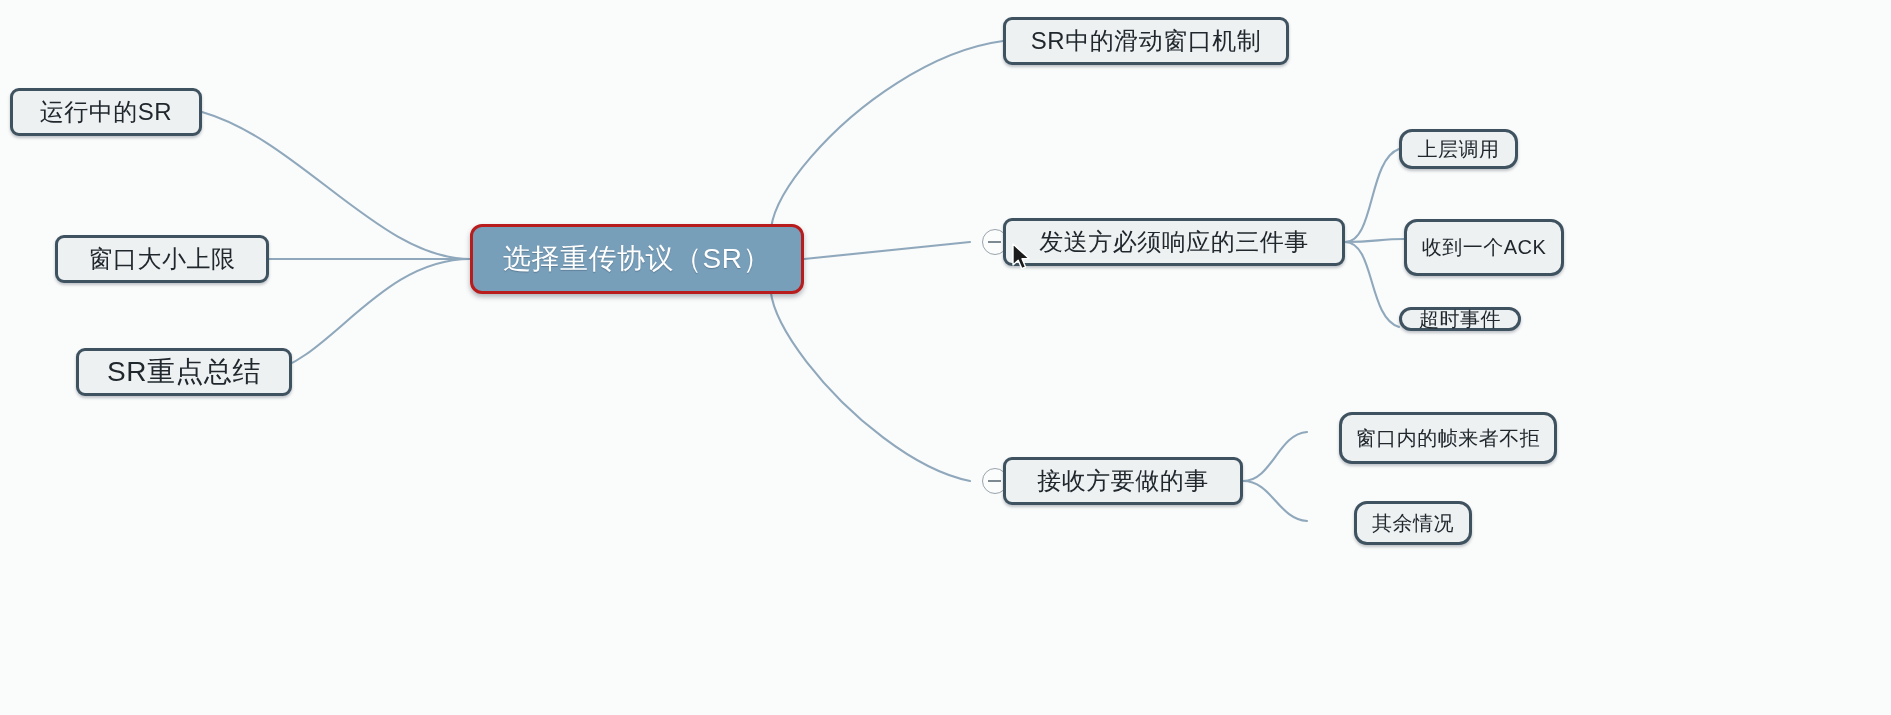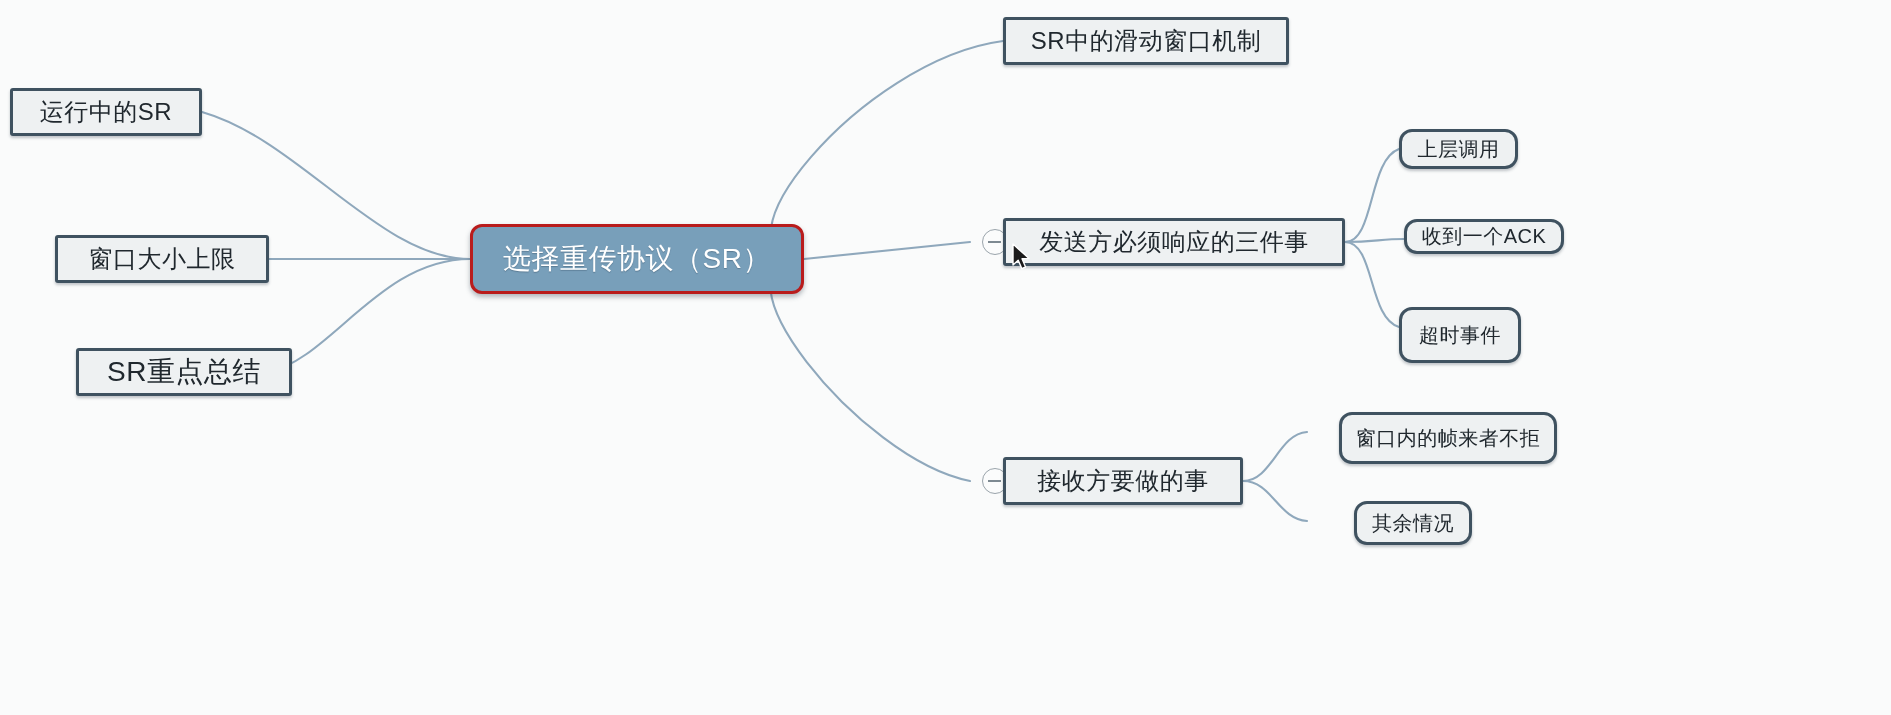--- a/index.html
+++ b/index.html
@@ -39,21 +39,21 @@
     letter-spacing: 0.5px;
   }
   .node.root {
     background: #789fba;
     border: 3px solid #b91c1c;
     border-radius: 12px;
     color: #ffffff;
     box-shadow: 0 3px 5px rgba(40,55,68,0.35);
     text-shadow: 0 1px 1px rgba(40,60,80,0.35);
   }
-  .node.lvl1 { border-radius: 3px; text-align: right; }
+  .node.lvl1 { border-radius: 9px; text-align: right; }
   .node.lvl2 { border-radius: 13px; }
   .collapse-toggle {
     position: absolute;
     width: 26px;
     height: 26px;
     border-radius: 50%;
     border: 1.6px solid #9aa4ab;
     background: #fbfcfc;
     box-sizing: border-box;
   }
@@ -124,25 +124,25 @@
 
   <div class="collapse-toggle" style="left:982px; top:229px;"></div>
   <div class="node lvl1" style="left:1003px; top:218px; width:342px; height:48px; font-size:24px;">
     <span>发送方必须响应的三件事</span>
   </div>
 
   <div class="node lvl2" style="left:1399px; top:129px; width:119px; height:40px; font-size:20px;">
     <span>上层调用</span>
   </div>
 
-  <div class="node lvl2" style="left:1404px; top:219px; width:160px; height:35px; font-size:20px;">
+  <div class="node lvl2" style="left:1404px; top:219px; width:160px; height:57px; font-size:20px;">
     <span>收到一个ACK</span>
   </div>
 
-  <div class="node lvl2" style="left:1399px; top:307px; width:122px; height:56px; font-size:20px;">
+  <div class="node lvl2" style="left:1399px; top:307px; width:122px; height:24px; font-size:20px;">
     <span>超时事件</span>
   </div>
 
   <div class="collapse-toggle" style="left:982px; top:468px;"></div>
   <div class="node lvl1" style="left:1003px; top:457px; width:240px; height:48px; font-size:24px;">
     <span>接收方要做的事</span>
   </div>
 
   <div class="node lvl2" style="left:1339px; top:412px; width:218px; height:52px; font-size:20px;">
     <span>窗口内的帧来者不拒</span>

